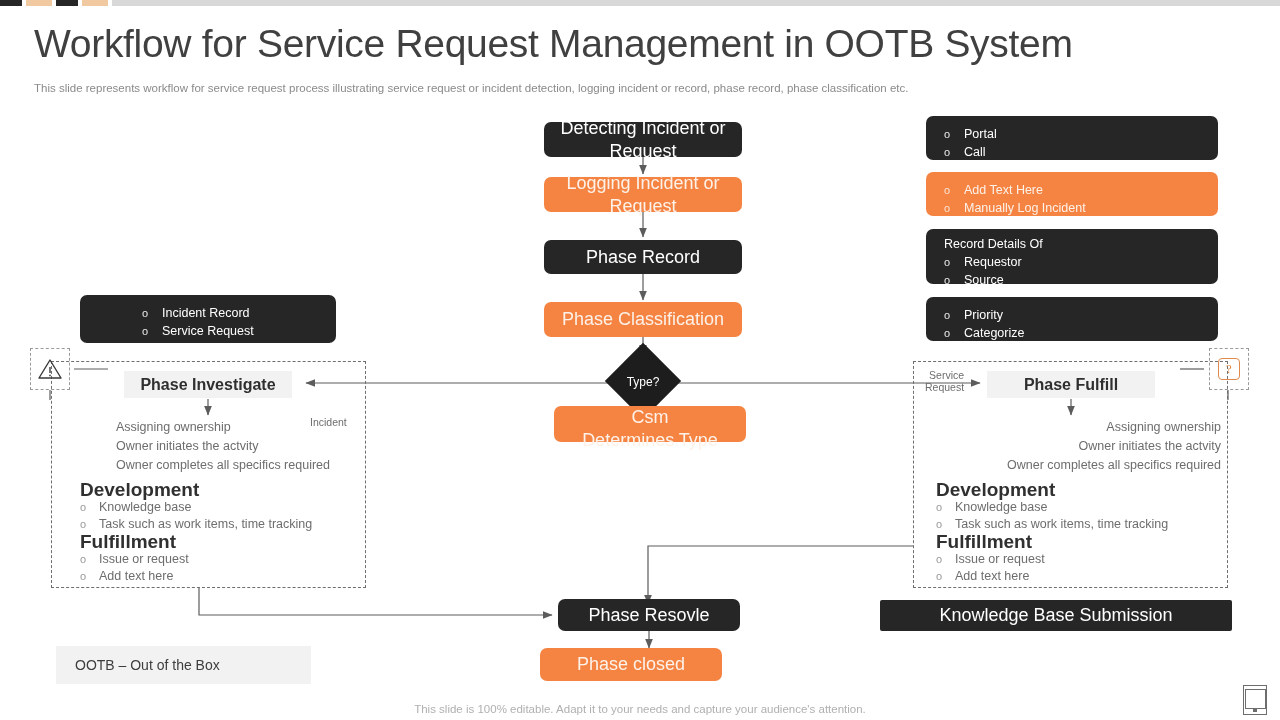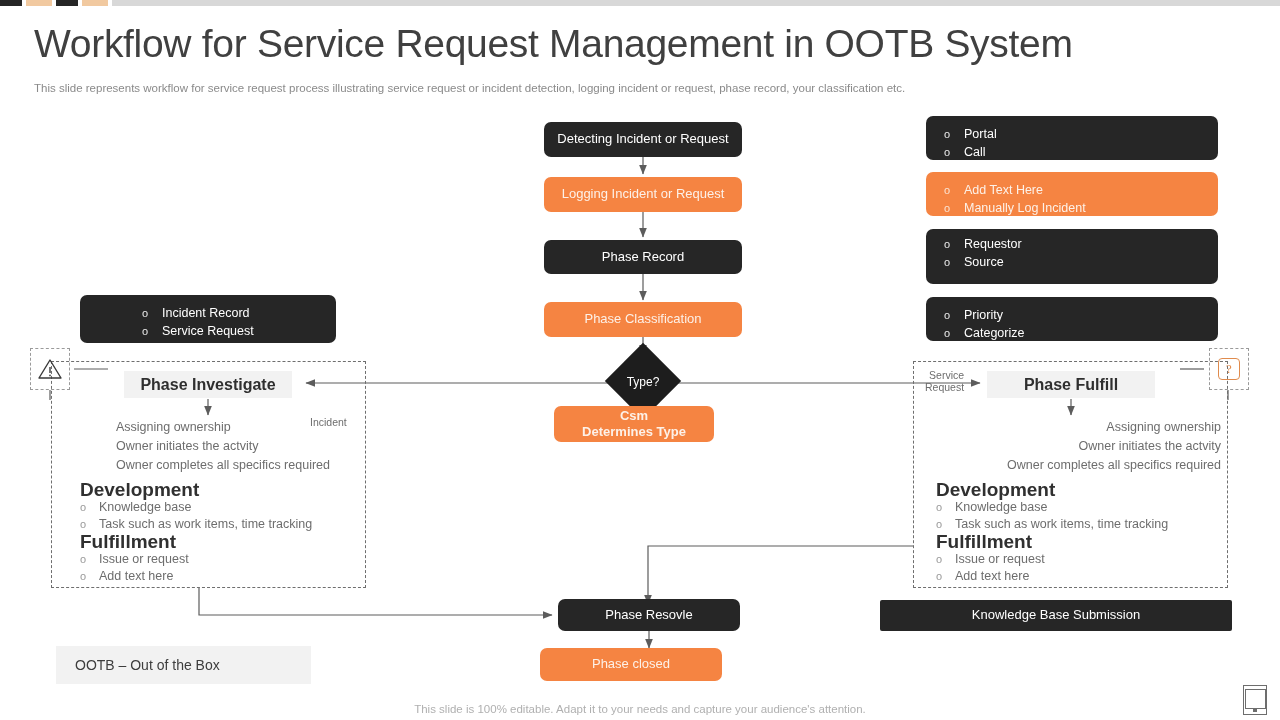--- a/index.html
+++ b/index.html
@@ -49,21 +49,21 @@
 
   
   .node {
     position: absolute;
     box-sizing: border-box;
     border-radius: 7px;
     display: flex;
     align-items: center;
     justify-content: center;
     text-align: center;
-    font-size: 13px;
+    font-size: 18px;
     line-height: 1.25;
   }
   .node.dark  { background: #262626; color: #ffffff; }
   .node.orange{ background: #f58442; color: #fdf1e8; }
 
   .node.list {
     display: block;
     padding: 9px 0 9px 18px;
     text-align: left;
     font-size: 12.5px;
@@ -230,21 +230,21 @@
 
 <div class="topbar">
   <div class="seg seg-d1"></div>
   <div class="seg seg-o1"></div>
   <div class="seg seg-d2"></div>
   <div class="seg seg-o2"></div>
   <div class="seg seg-line"></div>
 </div>
 
 <div class="page-title">Workflow for Service Request Management in OOTB System</div>
-<div class="page-subtitle">This slide represents workflow for service request process illustrating service request or incident detection, logging incident or request, phase record, your classification etc.</div>
+<div class="page-subtitle">This slide represents workflow for service request process illustrating service request or incident detection, logging incident or record, phase record, phase classification etc.</div>
 
 <svg class="wires" viewBox="0 0 1280 720">
   <defs>
     <marker id="arr" markerWidth="9" markerHeight="9" refX="7.5" refY="3.2" orient="auto">
       <path d="M0,0 L8,3.2 L0,6.4 z" fill="#5c5c5c"></path>
     </marker>
   </defs>
   <g stroke="#5c5c5c" stroke-width="1.2" fill="none">
 
     <line x1="643" y1="157" x2="643" y2="174" marker-end="url(#arr)"></line>
@@ -287,21 +287,21 @@
   <span>Phase Record</span>
 </div>
 
 <div class="node orange" style="left:544px; top:302px; width:198px; height:35px;">
   <span>Phase Classification</span>
 </div>
 
 <div class="diamond" style="left:616px; top:354px;"></div>
 <div class="diamond-label" style="left:622px; top:375px; width:42px; text-align:center;">Type?</div>
 
-<div class="node orange" style="left:554px; top:406px; width:160px; height:36px; flex-direction:column; justify-content:center;font-weight:bold;">
+<div class="node orange" style="left:554px; top:406px; width:192px; height:36px; flex-direction:column; justify-content:space-between;">
   <span>Csm</span>
   <span>Determines Type</span>
 </div>
 
 <div class="node dark" style="left:558px; top:599px; width:182px; height:32px;">
   <span>Phase Resovle</span>
 </div>
 
 <div class="node orange" style="left:540px; top:648px; width:182px; height:33px;">
   <span>Phase closed</span>
@@ -329,20 +329,21 @@
     <span class="bullet">o</span>
     <span>Add Text Here</span>
   </div>
   <div class="li">
     <span class="bullet">o</span>
     <span>Manually Log Incident</span>
   </div>
 </div>
 
 <div class="node dark list" style="left:926px; top:229px; width:292px; height:55px; padding-top:6px;">
+  <div class="plain">Record Details Of</div>
   <div class="li">
     <span class="bullet">o</span>
     <span>Requestor</span>
   </div>
   <div class="li">
     <span class="bullet">o</span>
     <span>Source</span>
   </div>
 </div>
 

